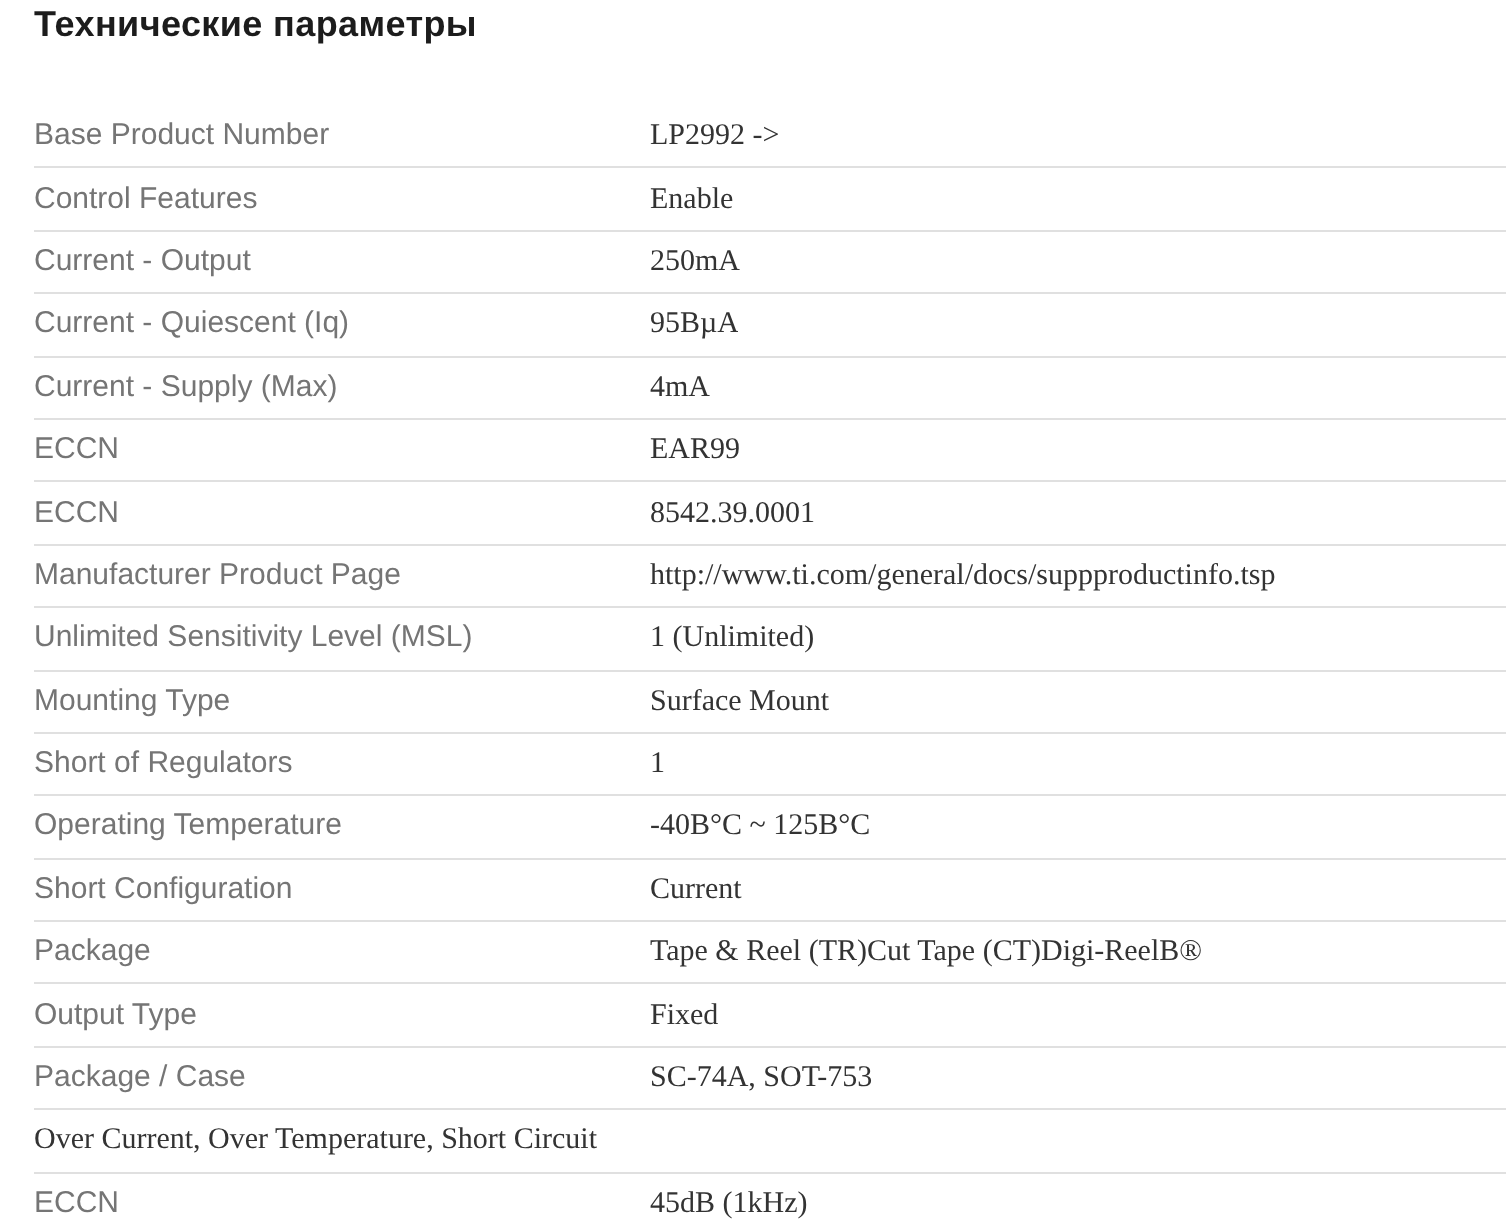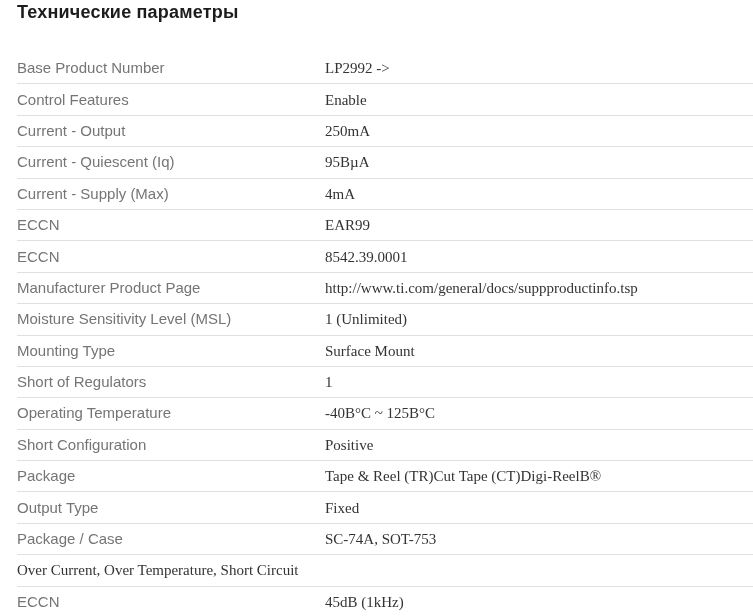--- a/index.html
+++ b/index.html
@@ -90,42 +90,42 @@
     <div class="param-label">ECCN</div>
     <div class="param-value">8542.39.0001</div>
   </div>
 
   <div class="row">
     <div class="param-label">Manufacturer Product Page</div>
     <div class="param-value">http://www.ti.com/general/docs/suppproductinfo.tsp</div>
   </div>
 
   <div class="row">
-    <div class="param-label">Moisture Sensitivity Level (MSL)</div>
+    <div class="param-label">Unlimited Sensitivity Level (MSL)</div>
     <div class="param-value">1 (Unlimited)</div>
   </div>
 
   <div class="row">
     <div class="param-label">Mounting Type</div>
     <div class="param-value">Surface Mount</div>
   </div>
 
   <div class="row">
     <div class="param-label">Short of Regulators</div>
     <div class="param-value">1</div>
   </div>
 
   <div class="row">
     <div class="param-label">Operating Temperature</div>
     <div class="param-value">-40B°C ~ 125B°C</div>
   </div>
 
   <div class="row">
     <div class="param-label">Short Configuration</div>
-    <div class="param-value">Positive</div>
+    <div class="param-value">Current</div>
   </div>
 
   <div class="row">
     <div class="param-label">Package</div>
     <div class="param-value">Tape &amp; Reel (TR)Cut Tape (CT)Digi-ReelB®</div>
   </div>
 
   <div class="row">
     <div class="param-label">Output Type</div>
     <div class="param-value">Fixed</div>

